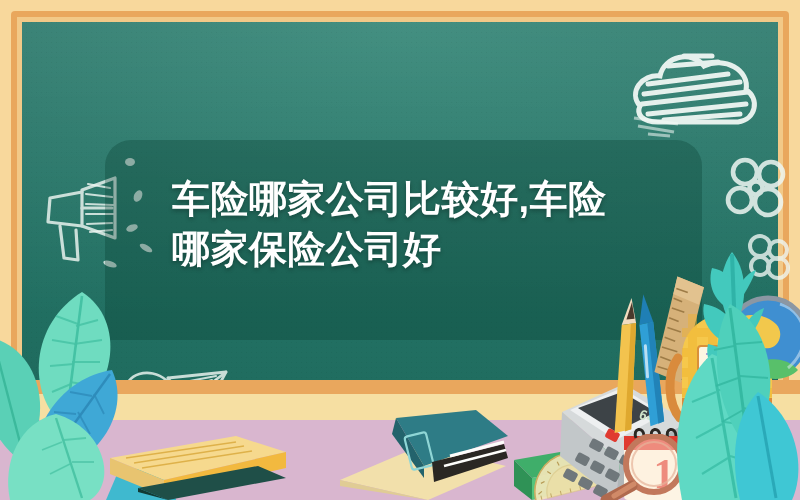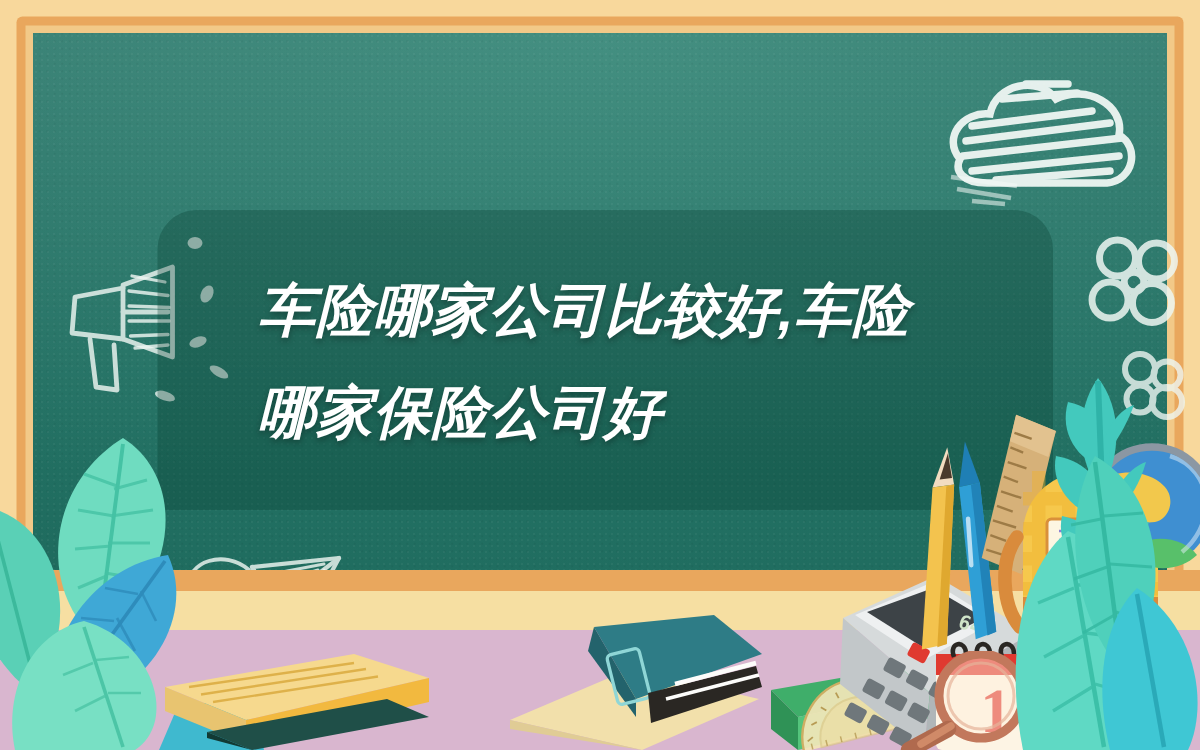--- a/index.html
+++ b/index.html
@@ -60,25 +60,24 @@
   .text-panel{
     position:absolute;left:105px;top:140px;width:597px;height:200px;
     background:rgba(6,58,48,.30);
     border-radius:26px 26px 0 0;
   }
   .headline{
     position:absolute;left:172px;top:174px;width:520px;
     color:#ffffff;
     font-size:38px;
     font-weight:bold;
-    line-height:68px;
+    line-height:50px;
     letter-spacing:.5px;
     text-shadow:0 2px 4px rgba(0,0,0,.30);
     white-space:pre-line;
-    font-style:italic;
   }
 
   
   .desk{
     position:absolute;left:0;right:0;bottom:0;height:120px;
   }
   .desk-band-1{position:absolute;left:0;right:0;top:0;height:14px;background:#e9a75d;}
   .desk-band-2{position:absolute;left:0;right:0;top:14px;height:26px;background:#f6dfa2;}
   .desk-band-3{position:absolute;left:0;right:0;top:40px;bottom:0;background:#d9b6cf;}
 

